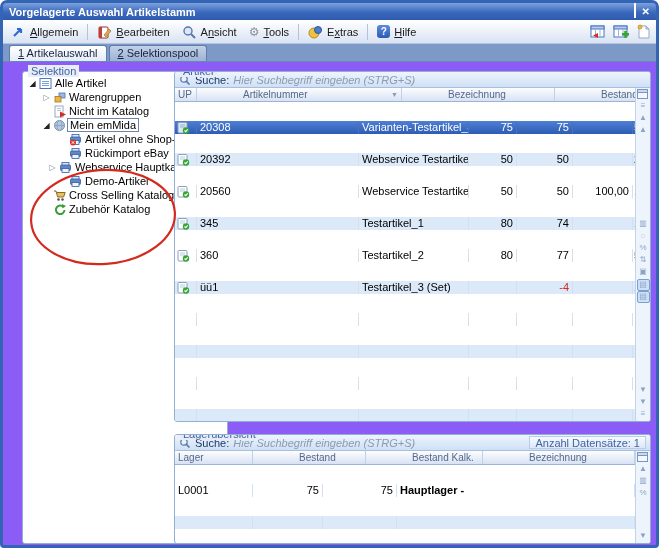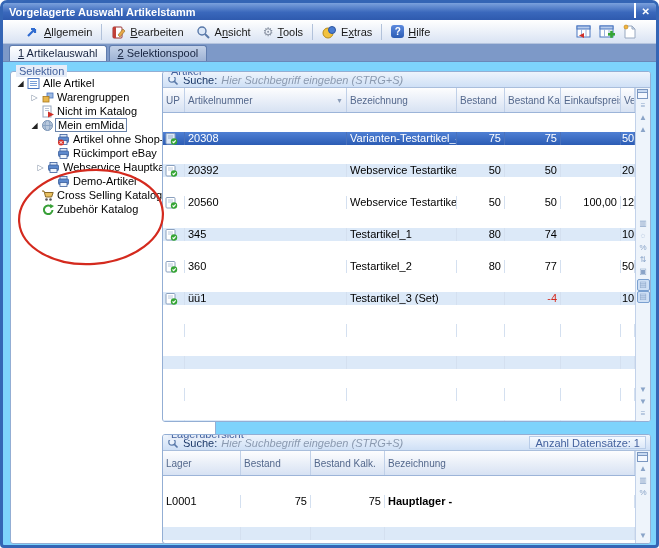--- a/index.html
+++ b/index.html
@@ -1,37 +1,37 @@
 <!DOCTYPE html>
 <html><head>
 <meta charset="utf-8">
 <style>
   html,body{margin:0;padding:0;background:#fff;}
   body{width:659px;height:548px;font-family:"Liberation Sans",sans-serif;font-size:11px;overflow:hidden;}
   *{box-sizing:border-box;}
-  .window{position:relative;width:659px;height:548px;border:3px solid #3465b5;border-radius:7px 7px 4px 4px;background:#7dd3fc;overflow:hidden;}
+  .window{position:relative;width:659px;height:548px;border:3px solid #3465b5;border-radius:7px 7px 4px 4px;background:#8b5cf6;overflow:hidden;}
   
   .titlebar{height:17px;background:linear-gradient(#7ba1dd,#3a68bc 55%,#2e5aae);display:flex;align-items:center;color:#fff;font-weight:bold;padding:0 6px;font-size:11px;}
   .title-text{flex:1;white-space:nowrap;}
   .win-btns{display:flex;gap:6px;align-items:center;}
   .wbtn{color:#fff;font-size:10px;line-height:10px;cursor:default;}
   .restore-box{width:10px;height:9px;border:1px solid #fff;border-top:3px solid #fff;}
   
-  .menubar{height:24px;background:linear-gradient(#ffffff,#d9e3f3);display:flex;align-items:center;padding:0 16px;border-bottom:1px solid #b4c4de;}
+  .menubar{height:24px;background:linear-gradient(#ffffff,#d9e3f3);display:flex;align-items:center;padding:0 2px;border-bottom:1px solid #b4c4de;}
   .menu-item{display:flex;align-items:center;gap:4px;padding:2px 6px;color:#1a1a1a;white-space:nowrap;}
   .menu-item u{text-decoration:underline;}
   .msep{width:1px;height:16px;background:#b2c2da;margin:0 3px;}
   .mb-spacer{flex:1;}
   .tb-icons{display:flex;gap:6px;margin-right:4px;}
   
   .tabstrip{height:18px;background:#7d99c8;display:flex;align-items:flex-end;padding:12px 0 0 6px;gap:2px;border-bottom:1px solid #6b87b8;}
   .tab{padding:1px 8px 2px;border:1px solid #5f7cae;border-bottom:none;border-radius:3px 3px 0 0;background:linear-gradient(#c3d1e8,#9db2d4);color:#16233f;white-space:nowrap;}
   .tab.active{background:linear-gradient(#ffffff,#e4ecf8);}
   
-  .content{display:flex;gap:5px;padding:4px 5px 4px 7px;height:486px;justify-content:flex-end;}
+  .content{display:flex;gap:5px;padding:4px 5px 4px 19px;height:486px;justify-content:flex-end;}
   .group{position:relative;border:1px solid #93aed4;border-radius:3px;margin-top:5px;}
   .glabel{position:absolute;top:-7px;left:5px;background:#e6edf8;padding:0 3px;color:#44629e;line-height:12px;}
   .left-col{width:147px;display:flex;}
   .left-col .group{flex:1;background:#fff;}
   .right-col{flex:1;display:flex;flex-direction:column;gap:7px;min-width:0;}
   .group-artikel{flex:1;background:#fff;display:flex;flex-direction:column;overflow:hidden;}
   .group-lager{height:110px;background:#fff;display:flex;flex-direction:column;overflow:hidden;}
   
   .tree{padding:4px 2px;position:relative;}
   .titem{display:flex;align-items:center;height:14px;white-space:nowrap;}
@@ -44,21 +44,21 @@
   .ellipse-overlay{position:absolute;left:4px;top:93px;width:156px;height:104px;pointer-events:none;z-index:5;}
   
   .searchbar{height:16px;flex:none;background:linear-gradient(#eef4fc,#cfe0f6);border-bottom:1px solid #a9bedc;display:flex;align-items:center;padding:0 4px;gap:4px;}
   .s-label{font-weight:normal;color:#1c3968;}
   .s-ph{font-style:italic;color:#8b9ab0;}
   .s-spacer{flex:1;}
   .s-count{background:linear-gradient(#f6faff,#dce8f8);border:1px solid #b8cce8;padding:0 5px;color:#44629e;height:13px;line-height:12px;}
   
   .gridwrap{display:flex;flex:1;min-height:0;}
   .gridmain{flex:1;min-width:0;overflow:hidden;}
-  .ghead{display:flex;height:25px;background:linear-gradient(#fdfdfe,#d7e2f3);border-bottom:1px solid #9cb4d8;color:#54688c;font-size:10px;}
+  .ghead{display:flex;height:14px;background:linear-gradient(#fdfdfe,#d7e2f3);border-bottom:1px solid #9cb4d8;color:#54688c;font-size:10px;gap:43px;}
   .ghead .cell{border-right:1px solid #c0d0e8;display:flex;align-items:center;padding:0 3px;overflow:hidden;white-space:nowrap;}
   .trow{display:flex;height:13px;line-height:13px;background:#fff;margin-top:19px;}
   .trow.alt{background:#dce9f8;}
   .trow.sel{background:linear-gradient(#4f80d4,#2c5cb4);color:#fff;}
   .cell{border-right:1px solid #d4e0f0;padding:0 3px;overflow:hidden;white-space:nowrap;flex:none;}
   .trow.sel .cell{border-right-color:#4a72bc;}
   .c-up{width:22px;padding:0 2px;display:flex;align-items:center;}
   .c-nr{width:162px;}
   .c-bez{width:110px;}
   .c-bestand{width:48px;text-align:right;}

